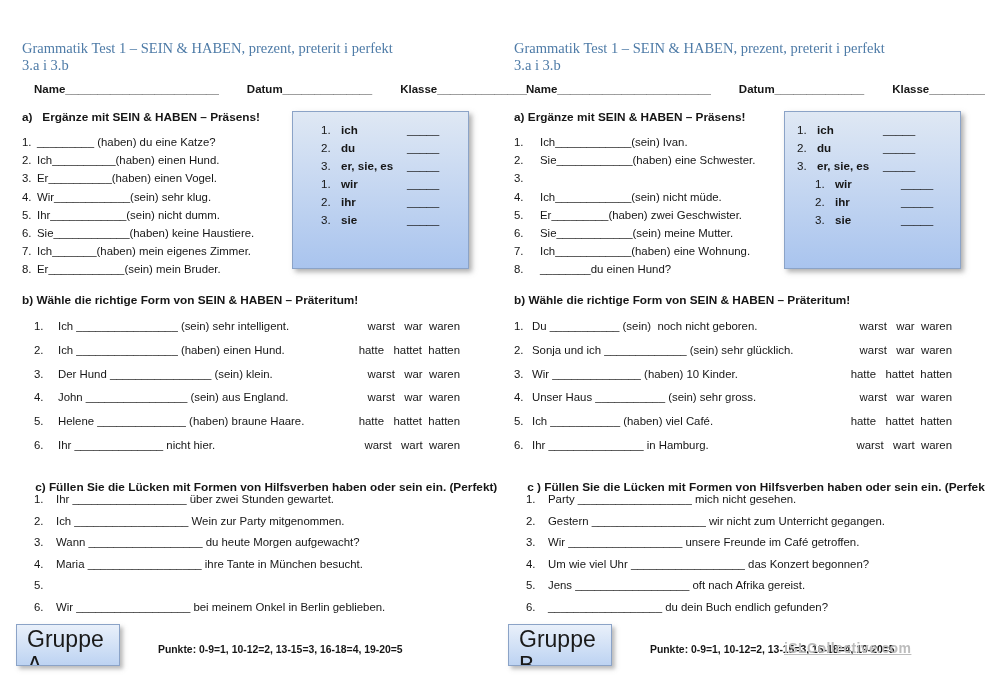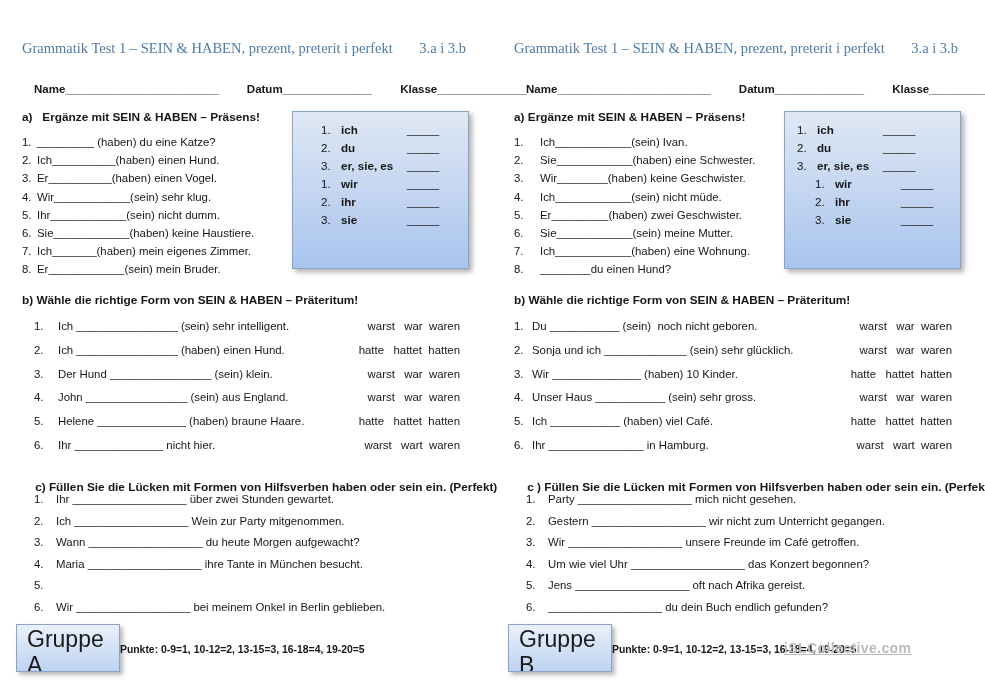--- a/index.html
+++ b/index.html
@@ -8,21 +8,21 @@
     background:#ffffff;color:var(--text_color,#161616);
     font-family:"Liberation Sans", sans-serif;
   }
   .sheet{position:absolute;top:0;width:492px;height:697px;}
   .s0{left:0;} .s1{left:492px;}
 
   .title-row{
     position:absolute;top:40px;left:22px;right:26px;
     display:flex;justify-content:space-between;align-items:baseline;
     font-family:"Liberation Serif", serif;
-    font-size:14.5px;color:var(--title_color,#4e7ba7);white-space:pre;
+    font-size:14.5px;color:var(--title_color,#4e7ba7);white-space:pre;flex-direction:column;
   }
   .name-row{
     position:absolute;top:83px;left:22px;right:20px;
     font-size:11.5px;font-weight:600;white-space:pre;display:flex;
   }
   .name-row span{margin-right:16px;padding-left:12px;}
 
   .sec-head{
     position:absolute;left:22px;font-weight:700;font-size:11.8px;white-space:pre;
   }
@@ -53,28 +53,28 @@
   .b-row{display:flex;align-items:baseline;height:23.8px;white-space:pre;}
   .b-num{display:inline-block;min-width:18px;}
   .s0 .b-num{margin-left:12px;min-width:24px;}
   .b-opts{margin-left:auto;}
 
   .c-list{position:absolute;top:489px;left:34px;width:440px;font-size:11.4px;line-height:21.6px;}
   .c-row{display:flex;white-space:pre;}
   .c-num{display:inline-block;min-width:22px;}
 
   .group-box{
-    position:absolute;left:16px;top:624px;width:104px;height:48px;
+    position:absolute;left:16px;top:624px;width:104px;height:42px;
     border:1px solid var(--box_border,#8ba3c7);
     background:linear-gradient(var(--gbox_grad_top,#e9f0fa), var(--gbox_grad_bottom,#bdd3f2));
     box-shadow:3px 3px 4px rgba(120,120,120,.5);
     box-sizing:border-box;padding:2px 0 0 10px;overflow:hidden;
     font-size:23px;line-height:25.5px;color:#1a1a1a;
   }
-  .points{position:absolute;left:120px;top:644px;font-size:10.4px;font-weight:700;white-space:pre;}
+  .points{position:absolute;left:130px;top:644px;font-size:10.4px;font-weight:700;white-space:pre;padding-left:28px;}
 
   .watermark{
     position:absolute;left:784px;top:640px;
     font-size:14px;font-weight:700;letter-spacing:.4px;
     color:var(--watermark_color,#bcbcbc);
     text-decoration:underline;
   }
 </style>
 </head>
 <body>
@@ -280,21 +280,20 @@
         <span class="a-text">Ich____________(sein) Ivan.</span>
       </div>
 
       <div class="a-row">
         <span class="a-num">2.</span>
         <span class="a-text">Sie____________(haben) eine Schwester.</span>
       </div>
 
       <div class="a-row">
         <span class="a-num">3.</span>
-        <span class="a-text">Wir________(haben) keine Geschwister.</span>
       </div>
 
       <div class="a-row">
         <span class="a-num">4.</span>
         <span class="a-text">Ich____________(sein) nicht müde.</span>
       </div>
 
       <div class="a-row">
         <span class="a-num">5.</span>
         <span class="a-text">Er_________(haben) zwei Geschwister.</span>

